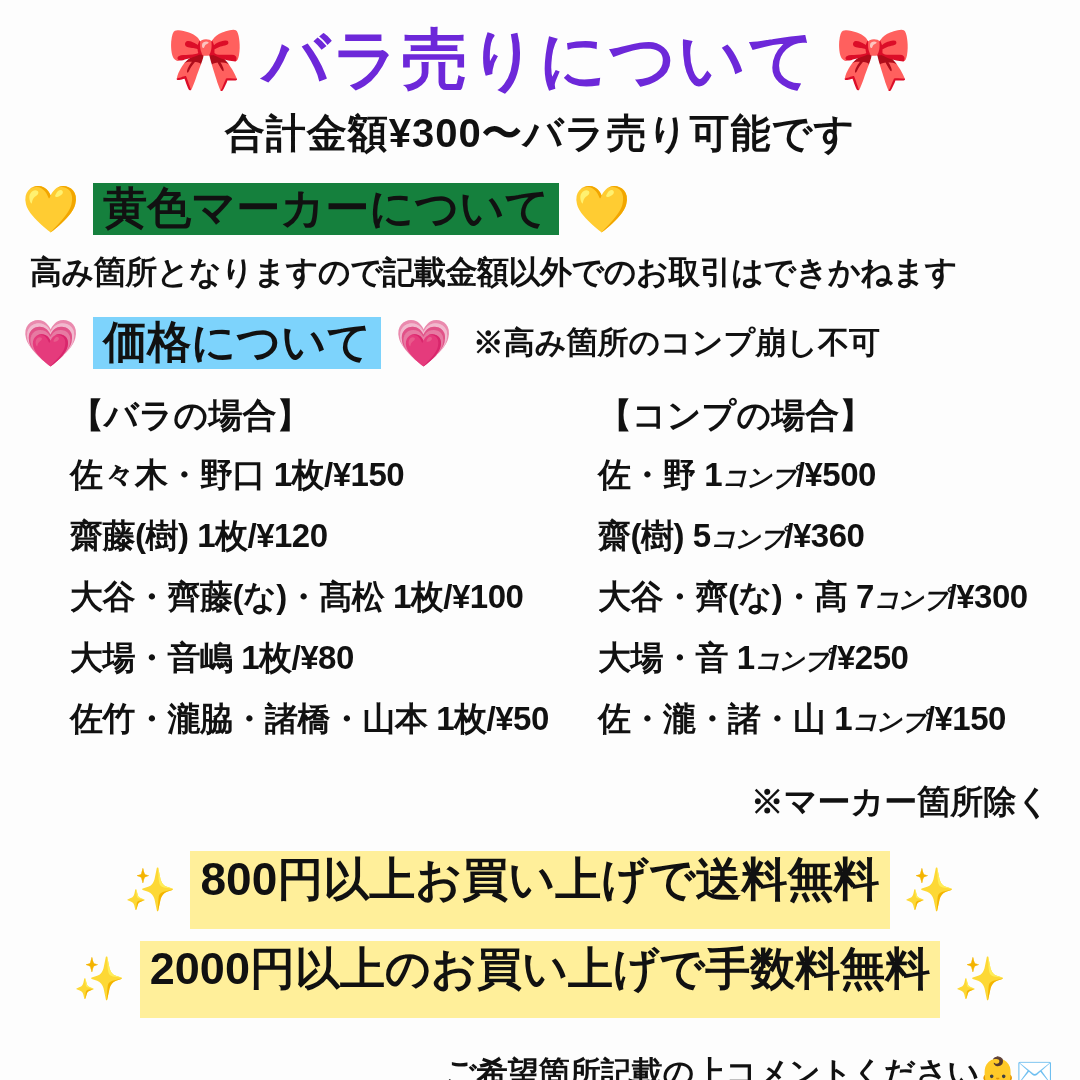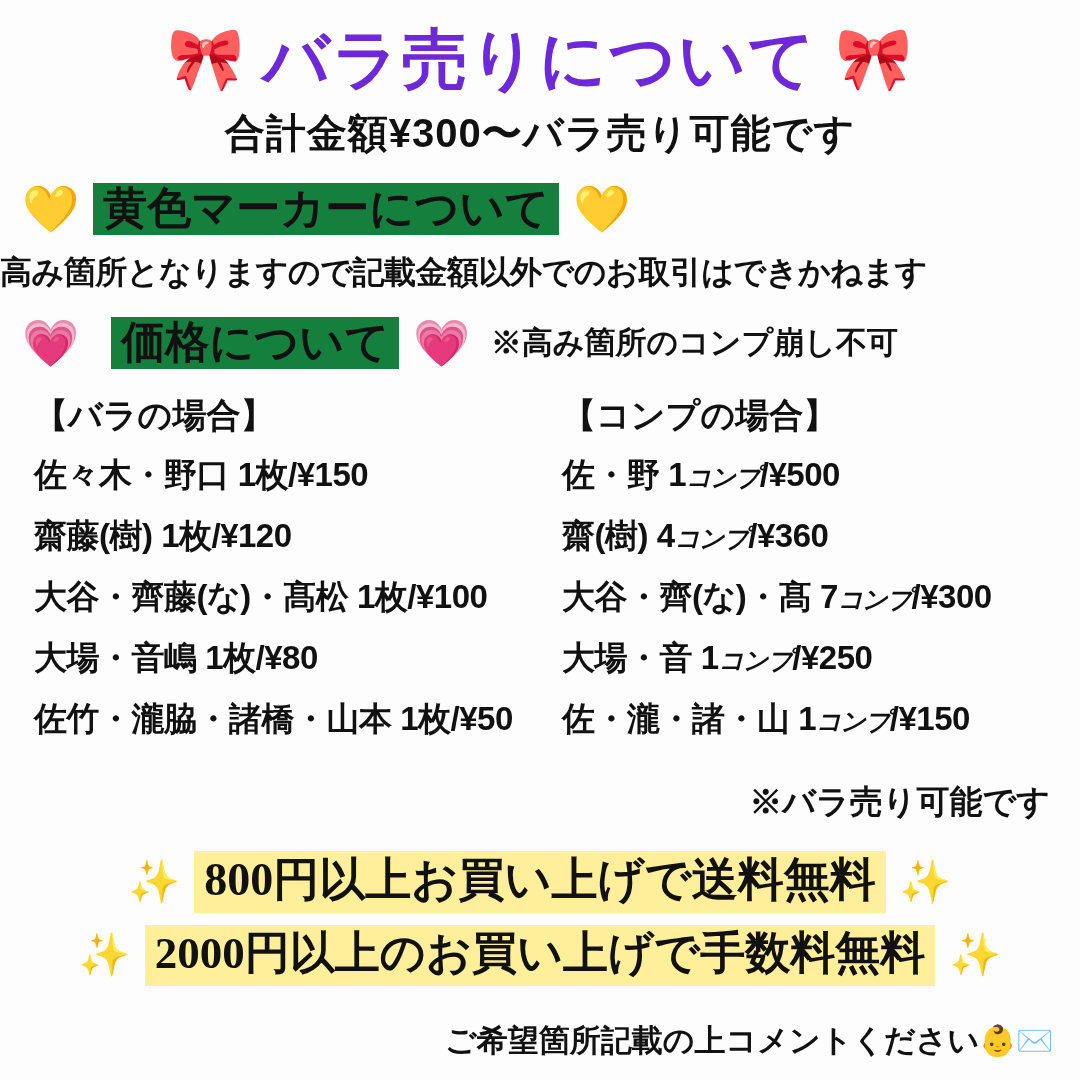--- a/index.html
+++ b/index.html
@@ -67,44 +67,46 @@
 
   .hl {
     display: inline-block;
     font-size: 44px;
     font-weight: bold;
     padding: 2px 10px 4px 10px;
     line-height: 1.05;
     white-space: nowrap;
   }
   .hl.yellow { background: #15803d; }
-  .hl.pink { background: #15803d; margin-left: 18px; }
+  .hl.pink { background: #7dd3fc; }
 
   .note-right {
     font-size: 31px;
     font-weight: bold;
     white-space: nowrap;
     margin-left: 6px;
   }
 
   
   .body-line {
     font-size: 32px;
     font-weight: bold;
+    padding-left: 30px;
     margin-top: 16px;
     white-space: nowrap;
     letter-spacing: -0.5px;
   }
   .body-line.second { margin-top: 12px; }
 
   
   .price-wrap {
     display: flex;
     margin-top: 24px;
     padding: 0 26px 0 34px;
+    margin-left: 36px;
   }
   .col { flex: 0 0 auto; }
   .col.left { width: 528px; }
   .col.right { width: 492px; }
   .col-head {
     font-size: 34px;
     font-weight: bold;
     margin-bottom: 14px;
     white-space: nowrap;
   }
@@ -139,24 +141,23 @@
   }
   .banner .sparkle {
     font-size: 42px;
     color: #ffd84d;
     line-height: 1;
   }
   .banner-text {
     font-size: 46px;
     font-weight: bold;
     background: #ffef9a;
-    padding: 4px 10px 8px 10px;
+    padding: 4px 10px 24px 10px;
     line-height: 1.08;
     white-space: nowrap;
-    font-family: Liberation Serif, serif;
   }
   .banner.second { margin-top: 12px; }
   .banner.second .banner-text { font-size: 45px; }
 
   
   .footer {
     text-align: right;
     font-size: 31px;
     font-weight: bold;
     padding-right: 26px;
@@ -201,35 +202,35 @@
       <div class="price-line">大場・音嶋 1枚/¥80</div>
       <div class="price-line">佐竹・瀧脇・諸橋・山本 1枚/¥50</div>
     </div>
     <div class="col right">
       <div class="col-head">【コンプの場合】</div>
 
       <div class="price-line">
         <span>佐・野 1</span><span class="comp-unit">コンプ</span><span>/¥500</span>
       </div>
       <div class="price-line">
-        <span>齋(樹) 4</span><span class="comp-unit">コンプ</span><span>/¥360</span>
+        <span>齋(樹) 5</span><span class="comp-unit">コンプ</span><span>/¥360</span>
       </div>
       <div class="price-line">
         <span>大谷・齊(な)・髙 7</span><span class="comp-unit">コンプ</span><span>/¥300</span>
       </div>
       <div class="price-line">
         <span>大場・音 1</span><span class="comp-unit">コンプ</span><span>/¥250</span>
       </div>
       <div class="price-line">
         <span>佐・瀧・諸・山 1</span><span class="comp-unit">コンプ</span><span>/¥150</span>
       </div>
     </div>
   </div>
 
-  <div class="note-marker">※バラ売り可能です</div>
+  <div class="note-marker">※マーカー箇所除く</div>
 
   <div class="banner">
     <span class="sparkle">✨</span>
     <span class="banner-text">800円以上お買い上げで送料無料</span>
     <span class="sparkle">✨</span>
   </div>
   <div class="banner second">
     <span class="sparkle">✨</span>
     <span class="banner-text">2000円以上のお買い上げで手数料無料</span>
     <span class="sparkle">✨</span>

